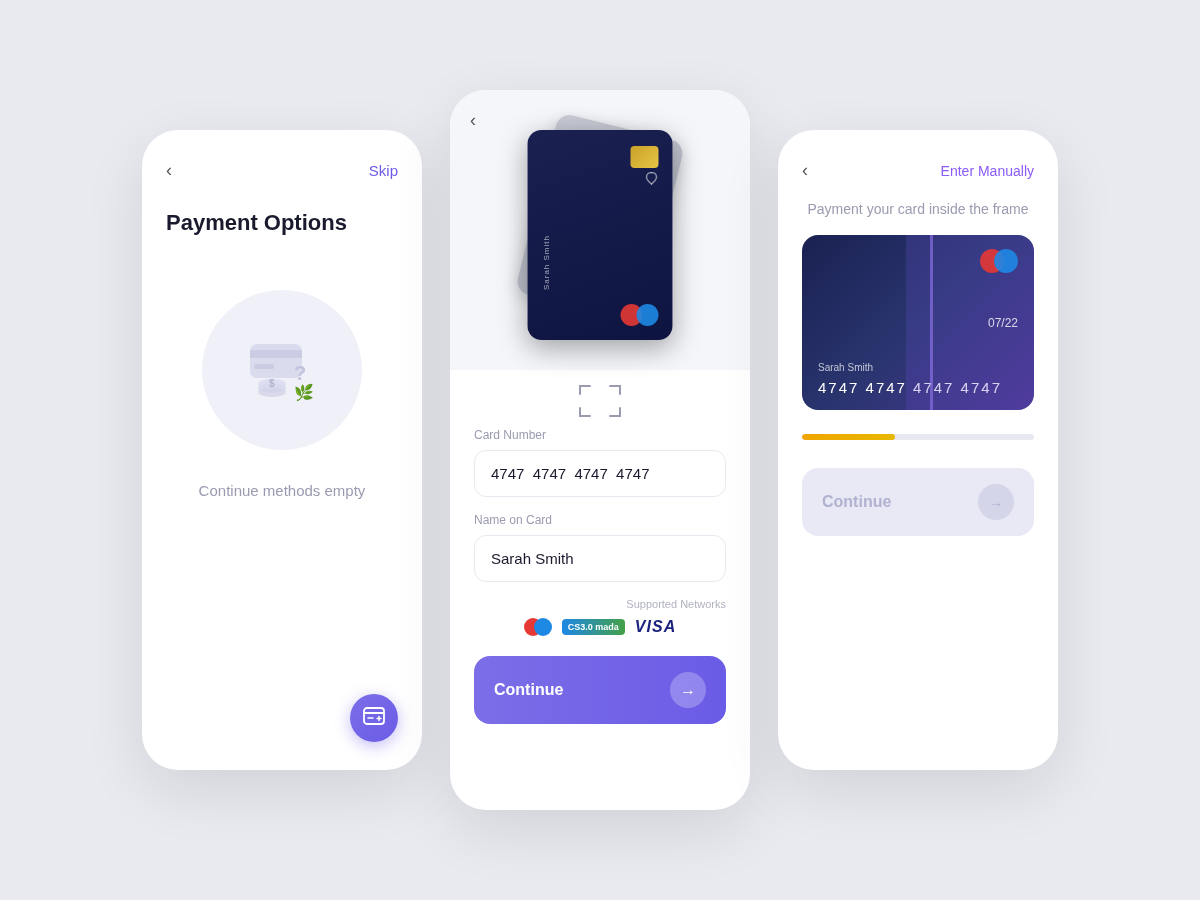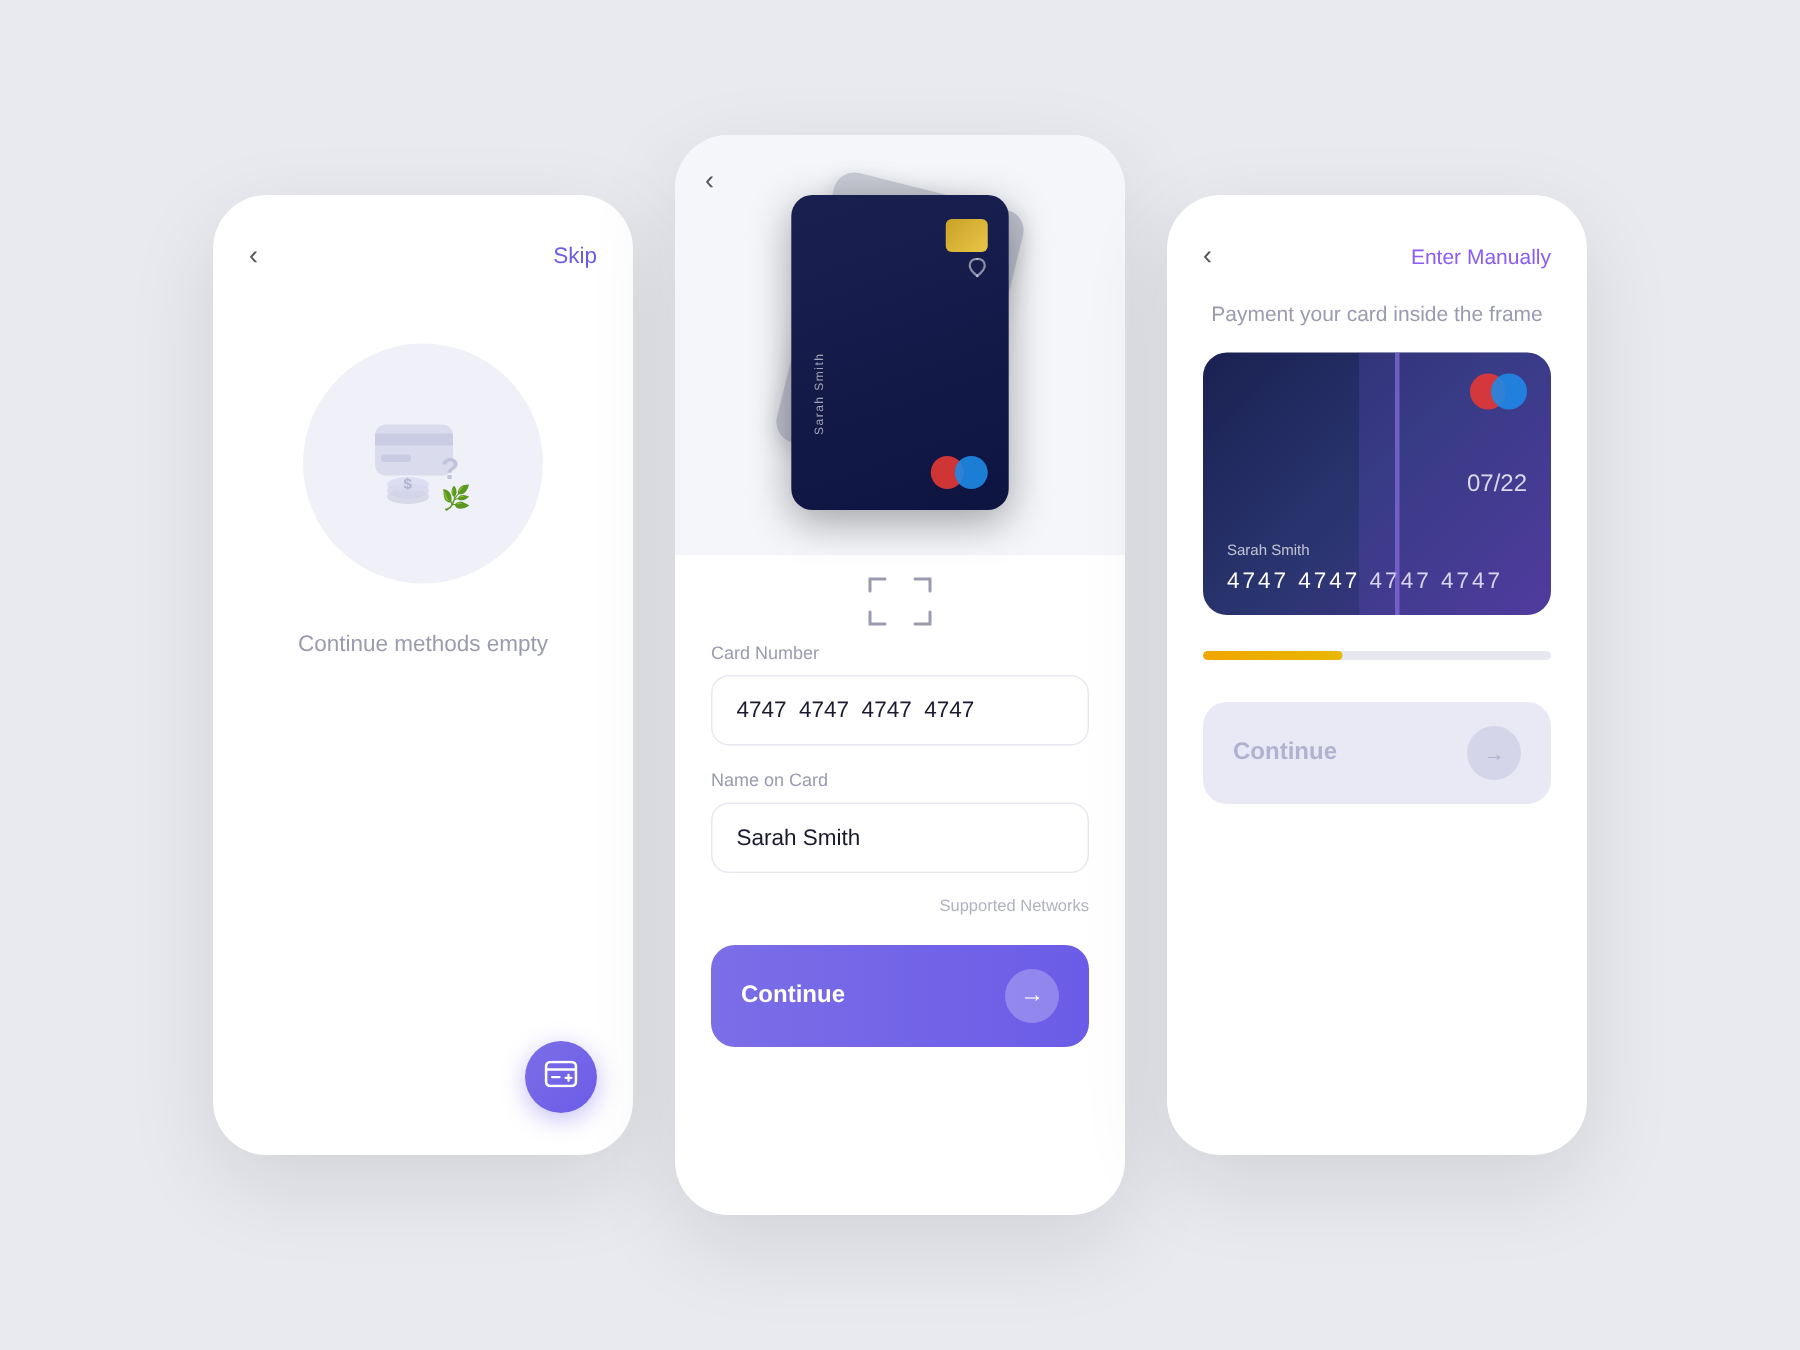--- a/index.html
+++ b/index.html
@@ -343,20 +343,21 @@
 </head>
 <body>
 
 <div class="screens-container">
 
   <div class="phone-screen screen-1">
     <div class="top-bar">
       <button class="back-btn">‹</button>
       <button class="skip-btn">Skip</button>
     </div>
+    <h1 class="title">Payment Options</h1>
 
     <div class="empty-illustration">
       <div class="illustration-circle">
 
         <svg width="80" height="80" viewBox="0 0 80 80">
           <rect x="8" y="14" width="52" height="34" rx="7" fill="#d0d3e8" opacity="0.7"></rect>
           <rect x="8" y="20" width="52" height="8" fill="#b8bcd8" opacity="0.5"></rect>
           <rect x="12" y="34" width="20" height="5" rx="2.5" fill="#b8bcd8" opacity="0.5"></rect>
 
           <ellipse cx="30" cy="62" rx="14" ry="5" fill="#c8cae0" opacity="0.6"></ellipse>
@@ -423,20 +424,28 @@
 
     <div class="form-area">
       <label class="form-label">Card Number</label>
       <input class="form-input" type="text" value="4747  4747  4747  4747" style="">
 
       <label class="form-label">Name on Card</label>
       <input class="form-input" type="text" value="Sarah Smith" style="">
 
       <div class="supported-networks">
         <span class="sn-label">Supported Networks</span>
+        <div class="network-logos">
+          <div class="mc-sm">
+            <div class="mc-r"></div>
+            <div class="mc-b"></div>
+          </div>
+          <div class="mada-badge">CS3.0 mada</div>
+          <div class="visa-text">VISA</div>
+        </div>
       </div>
 
       <button class="continue-btn">
         <span>Continue</span>
         <span class="arrow-circle">→</span>
       </button>
     </div>
   </div>
 
   <div class="phone-screen screen-3">
@@ -447,21 +456,21 @@
 
     <p class="position-text">Payment your card inside the frame</p>
 
     <div class="card-scan-frame">
       <div class="scan-overlay"></div>
       <div class="scan-line"></div>
       <div class="scan-mc-logo">
         <div class="scan-mc-r"></div>
         <div class="scan-mc-b"></div>
       </div>
-      <div style="position:absolute;top:50%;right:16px;transform:translateY(-50%);font-size:16px;color:rgba(255,255,255,0.8);">07/22</div>
+      <div style="position:absolute;top:50%;right:16px;transform:translateY(-50%);font-size:12px;color:rgba(255,255,255,0.8);">07/22</div>
       <div class="scan-card-name">Sarah Smith</div>
       <div class="scan-card-number">4747  4747  4747  4747</div>
     </div>
 
 
     <div class="progress-bar-wrap">
       <div class="progress-bar-fill" style="width: 40%;"></div>
     </div>
 
     <button class="continue-btn-disabled">

